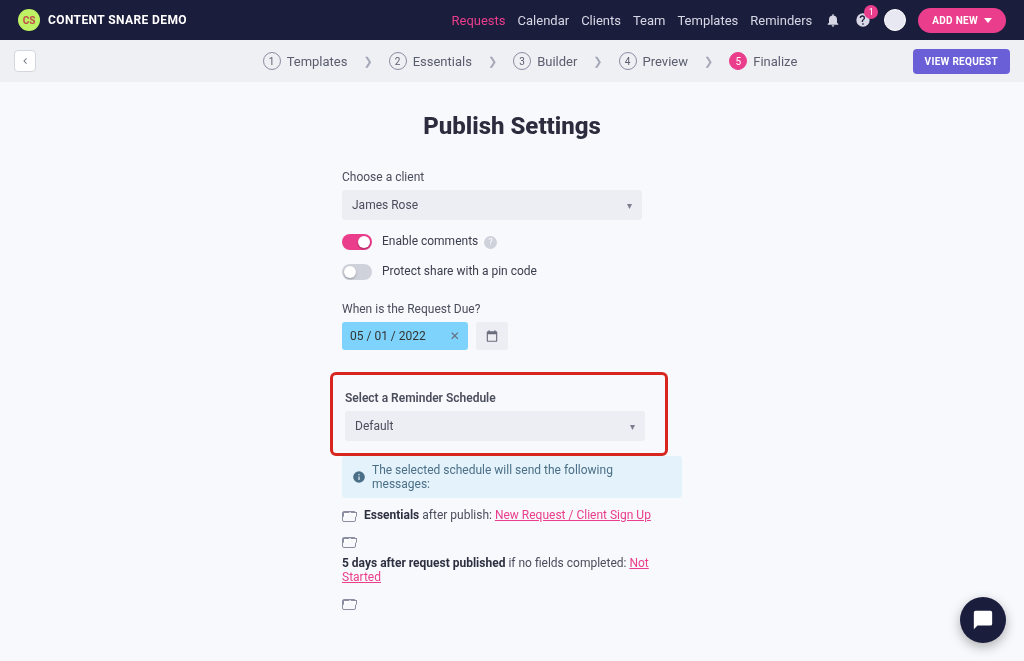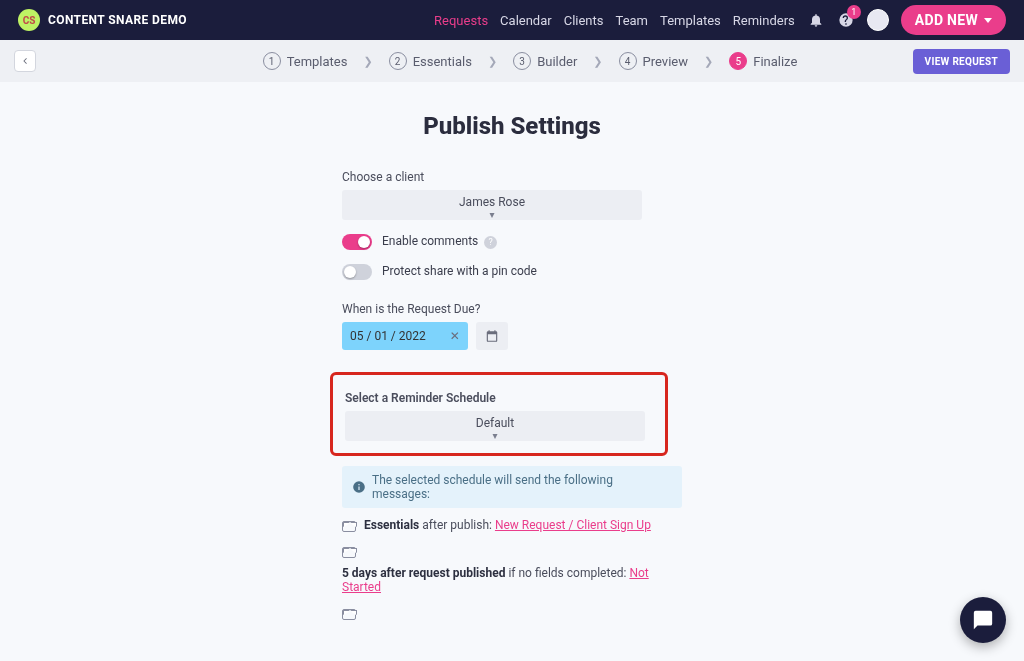--- a/index.html
+++ b/index.html
@@ -54,21 +54,21 @@
   .avatar {
     width: 22px; height: 22px;
     border-radius: 50%;
     background: #e8e8f2;
     border: 1px solid #fff;
     display: inline-block;
   }
   .add-new-btn {
     background: #ea3d8b;
     color: #fff;
-    font-size: 14px;
+    font-size: 10px;
     font-weight: 700;
     padding: 7px 14px;
     border-radius: 16px;
     display: flex; align-items: center; gap: 6px;
     cursor: pointer;
     letter-spacing: .3px;
   }
   .caret-down {
     width: 0; height: 0;
     border-left: 4px solid transparent;
@@ -144,27 +144,26 @@
     margin-left: 170px; 
   }
   .form-col { margin-left: 190px; width: 340px; }
 
   .field-label { font-size: 12px; color: #4a4d5c; margin-bottom: 6px; }
   .select {
     background: #eceef3;
     border: none;
     width: 300px;
     height: 30px;
-    display: flex; align-items: center; justify-content: flex-end;
+    display: flex; align-items: center; justify-content: space-between;
     padding: 0 10px;
     font-size: 12px;
     color: #4a4d5c;
     cursor: pointer;
     border-radius: 3px;
-    flex-direction: column;
   }
   .select-caret { color: #7a7e8e; font-size: 10px; }
 
   .toggle-row { display: flex; align-items: flex-start; gap: 10px; margin-top: 14px; font-size: 12px; color: #3a3d4c; }
   .toggle {
     width: 30px; height: 16px;
     border-radius: 10px;
     position: relative;
     cursor: pointer;
     flex-shrink: 0;
@@ -223,21 +222,20 @@
 
   
   .schedule-info-width { width: 340px; margin-left: 190px; }
   .info-bar {
     background: #e4f2fb;
     color: #4a6f86;
     font-size: 12px;
     padding: 7px 10px;
     border-radius: 3px;
     display: flex; align-items: center; gap: 6px;
-    margin-top: 10px;
   }
   .info-ico { width:14px; height:14px; display:inline-flex; }
 
   .sched-list { margin-top: 10px; display: flex; flex-direction: column; gap: 12px; font-size: 12px; }
   .sched-row { display: flex; gap: 8px; align-items: flex-start; color: #4a4d5c; flex-wrap: wrap; }
   .env-ico { width:14px; height:11px; border:1px solid #8a8ea0; border-radius:2px; position:relative; flex-shrink:0; margin-top:3px;}
   .env-ico::after{content:"";position:absolute;left:0;right:0;top:0;height:0;border-bottom:5px solid transparent;border-left:7px solid #8a8ea0;border-right:7px solid #8a8ea0;}
   .env-ico::before{content:"";position:absolute;left:1px;right:1px;top:1px;height:0;border-bottom:4px solid transparent;border-left:6px solid #fff;border-right:6px solid #fff;z-index:1;}
   .b { font-weight: 700; color: #2d3040; }
 

